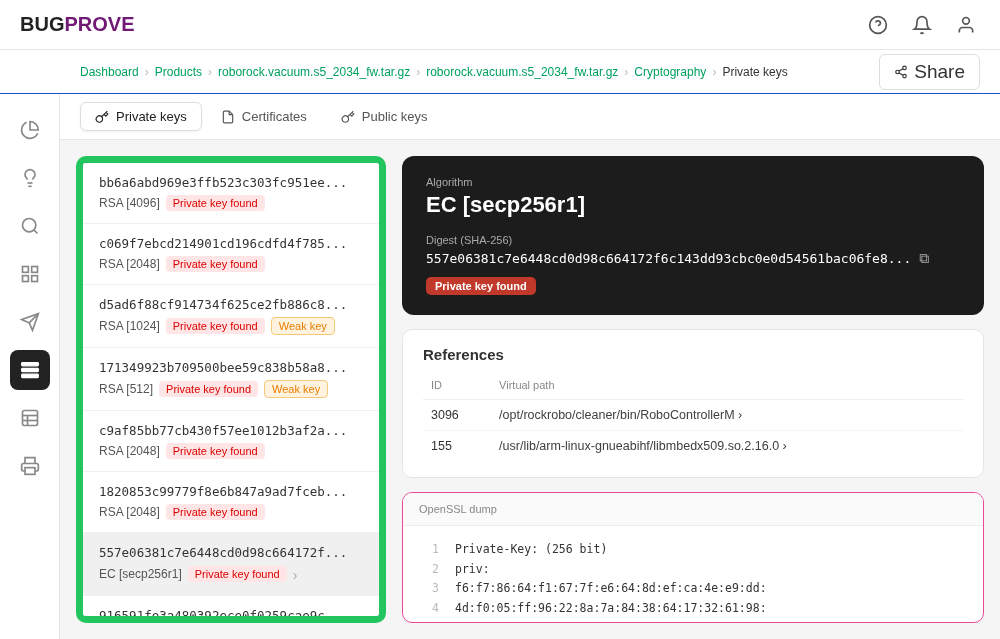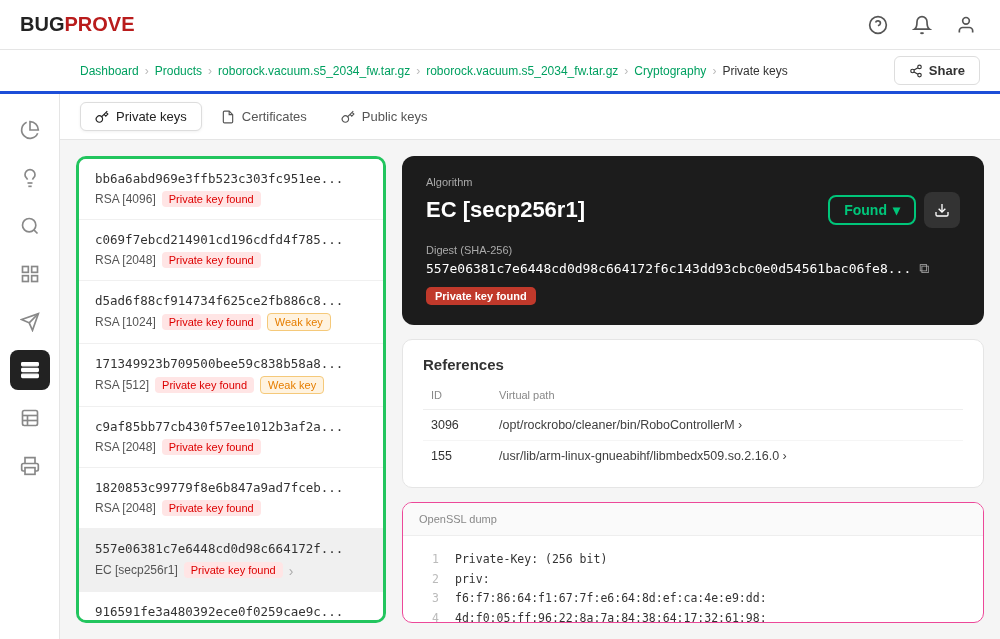--- a/index.html
+++ b/index.html
@@ -2,51 +2,51 @@
 <html><head>
   <meta charset="utf-8">
   <style>
     * { box-sizing: border-box; margin: 0; padding: 0; }
     body { font-family: -apple-system, BlinkMacSystemFont, 'Segoe UI', sans-serif; background: #f5f5f5; color: #333; font-size: 13px; }
 
     
     .header { background: #fff; border-bottom: 1px solid #e5e5e5; display: flex; align-items: center; justify-content: space-between; padding: 0 20px; height: 50px; }
     .logo { font-weight: 800; font-size: 20px; }
     .logo span.bug { color: #222; }
-    .logo span.prove { color: #b91c1c; }
+    .logo span.prove { color: #701a75; }
     .header-icons { display: flex; align-items: center; gap: 16px; }
     .header-icon { width: 28px; height: 28px; display: flex; align-items: center; justify-content: center; cursor: pointer; color: #555; border-radius: 50%; }
 
     
-    .breadcrumb-bar { background: #fff; border-bottom: 3px solid #1d4ed8; display: flex; align-items: center; justify-content: space-between; padding: 0 20px 0 80px; height: 44px; }
+    .breadcrumb-bar { background: #fff; border-bottom: 1px solid #1d4ed8; display: flex; align-items: center; justify-content: space-between; padding: 0 20px 0 80px; height: 44px; }
     .breadcrumb { display: flex; align-items: center; gap: 6px; font-size: 12px; color: #888; }
     .breadcrumb a { color: #00a060; text-decoration: none; cursor: pointer; }
     .breadcrumb .sep { color: #bbb; }
     .breadcrumb .current { color: #333; font-weight: 500; }
-    .share-btn { background: #fff; border: 1px solid #ddd; border-radius: 6px; padding: 6px 14px; cursor: pointer; display: flex; align-items: center; gap: 6px; font-size: 13px; color: #333; font-weight: bold; }
+    .share-btn { background: #fff; border: 1px solid #ddd; border-radius: 6px; padding: 6px 14px; cursor: pointer; display: flex; align-items: center; gap: 6px; font-size: 19px; color: #333; }
 
     
     .app-layout { display: flex; height: calc(100vh - 94px); }
 
     
     .sidebar { width: 60px; background: #fff; border-right: 1px solid #e5e5e5; display: flex; flex-direction: column; align-items: center; padding: 16px 0; gap: 8px; }
     .sidebar-item { width: 40px; height: 40px; display: flex; align-items: center; justify-content: center; border-radius: 8px; cursor: pointer; color: #888; font-size: 18px; }
     .sidebar-item.active { background: #222; color: #fff; }
 
     
     .content-area { flex: 1; display: flex; flex-direction: column; overflow: hidden; }
     .tabs-bar { background: #fff; border-bottom: 1px solid #e5e5e5; display: flex; align-items: center; padding: 0 20px; height: 46px; gap: 4px; }
     .tab { display: flex; align-items: center; gap: 7px; padding: 6px 14px; border-radius: 6px; cursor: pointer; font-size: 13px; color: #555; border: 1px solid transparent; }
     .tab.active { background: #fff; border-color: #ddd; color: #222; font-weight: 500; box-shadow: 0 1px 3px rgba(0,0,0,0.06); }
 
     
     .main-split { display: flex; flex: 1; overflow: hidden; padding: 16px; gap: 16px; }
 
     
-    .key-list-panel { width: 310px; background: #fff; border-radius: 10px; border: 3px solid #22c55e; overflow-y: auto; flex-shrink: 0; }
+    .key-list-panel { width: 310px; background: #fff; border-radius: 10px; border: 7px solid #22c55e; overflow-y: auto; flex-shrink: 0; }
     .key-item { padding: 12px 16px; border-bottom: 1px solid #f0f0f0; cursor: pointer; }
     .key-item:last-child { border-bottom: none; }
     .key-item.selected { background: #f0f0f0; }
     .key-hash { font-size: 12.5px; color: #333; font-family: monospace; margin-bottom: 5px; white-space: nowrap; overflow: hidden; text-overflow: ellipsis; }
     .key-meta { display: flex; align-items: center; gap: 6px; flex-wrap: wrap; }
     .key-type { font-size: 12px; color: #555; font-weight: 500; }
     .badge { font-size: 11px; padding: 2px 7px; border-radius: 4px; font-weight: 500; }
     .badge-red { background: #ffe5e5; color: #d00; }
     .badge-orange { background: #fff3e0; color: #e67e00; border: 1px solid #f5c97a; }
     .selected-arrow { float: right; color: #aaa; font-size: 14px; padding-top: 2px; }
@@ -293,33 +293,20 @@
     </div>
   </div>
         </div>
 
       <div class="detail-panel">
 
         <div class="algo-card">
           <div class="algo-label">Algorithm</div>
           <div class="algo-title">
             <span class="algo-title-text">EC [secp256r1]</span>
-            <div class="algo-actions">
-              <div class="found-badge">
-                <span>Found</span>
-                <span>▾</span>
-              </div>
-              <button class="download-btn">
-                <svg width="16" height="16" viewBox="0 0 24 24" fill="none" stroke="currentColor" stroke-width="2">
-                    <path d="M21 15v4a2 2 0 0 1-2 2H5a2 2 0 0 1-2-2v-4"></path>
-                    <polyline points="7 10 12 15 17 10"></polyline>
-                    <line x1="12" y1="15" x2="12" y2="3"></line>
-                  </svg>
-              </button>
-            </div>
           </div>
           <div class="digest-label">Digest (SHA-256)</div>
           <div class="digest-value">
             <span>557e06381c7e6448cd0d98c664172f6c143dd93cbc0e0d54561bac06fe8...</span>
             <span class="copy-icon">⧉</span>
           </div>
           <div class="private-key-badge">Private key found</div>
         </div>
 
         <div class="refs-card">

